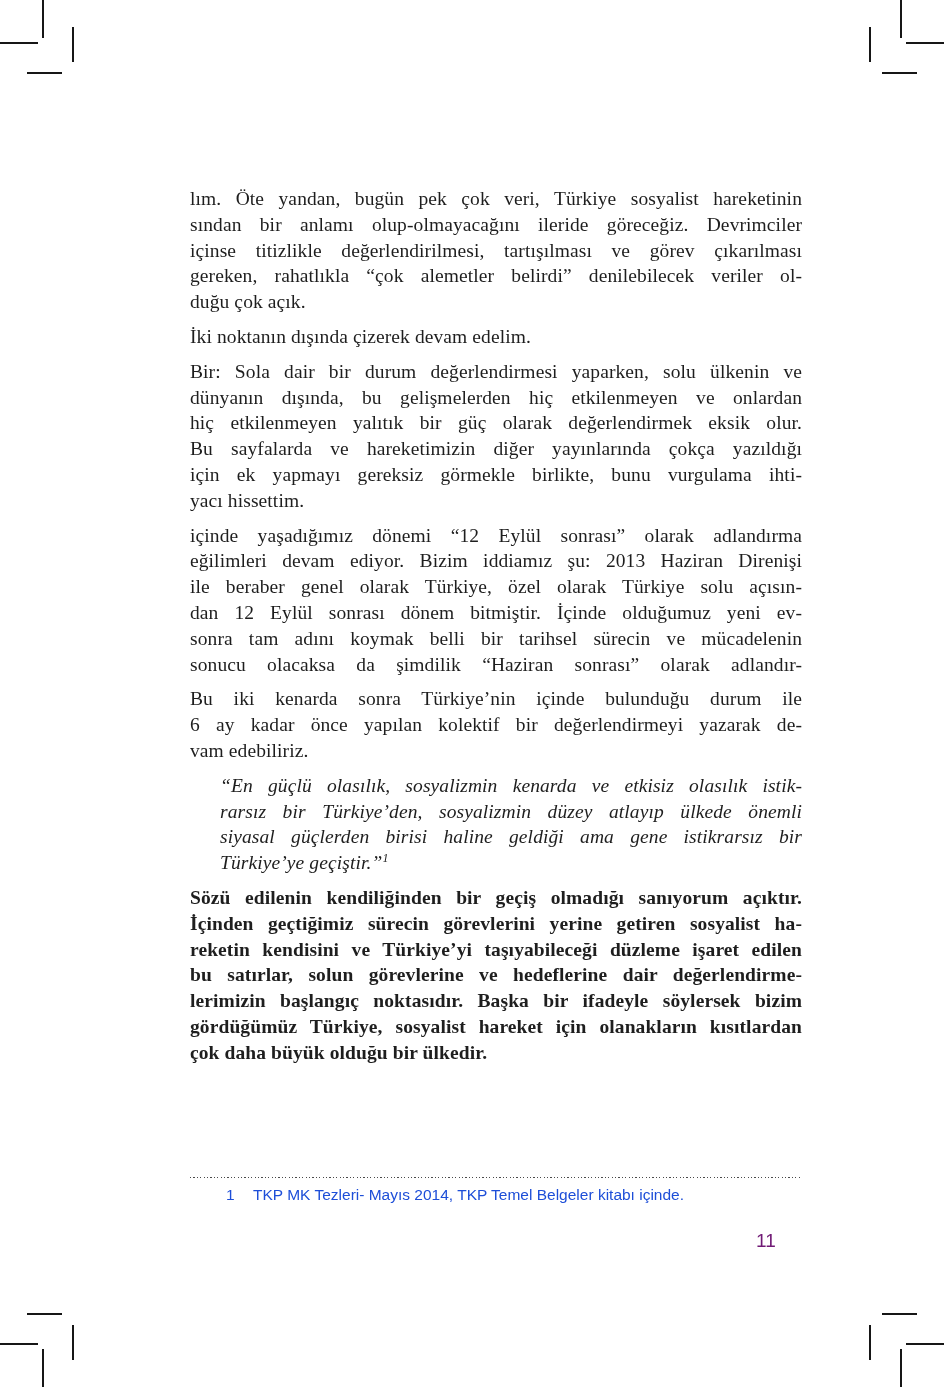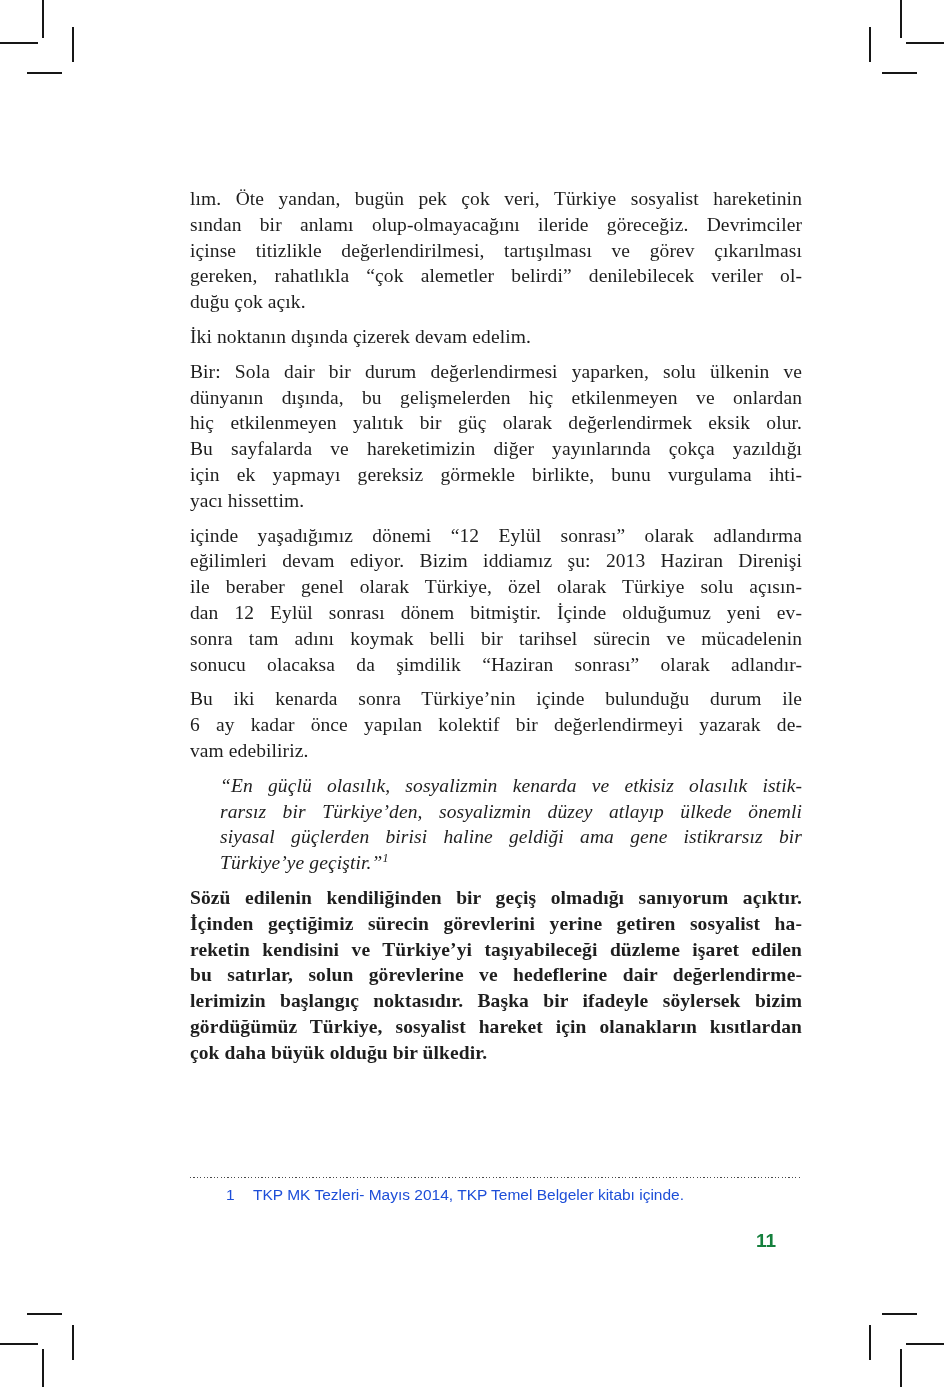--- a/index.html
+++ b/index.html
@@ -69,22 +69,22 @@
     margin-left: 36px;
   }
   .footnote .marker { display: inline-block; width: 27px; }
 
   .page-number {
     position: absolute;
     left: 756px;
     top: 1230px;
     font-family: "Liberation Sans", sans-serif;
     font-size: 19px;
-    font-weight: bold;
-    color: #15803d;
+    font-weight: normal;
+    color: #701a75;
   }
 </style>
 </head>
 <body>
 
 <div class="page">
 
   <div class="mark" style="left:42px;  top:0;      width:2px;  height:38px;"></div>
   <div class="mark" style="left:0;     top:42px;   width:38px; height:2px;"></div>
   <div class="mark" style="left:72px;  top:27px;   width:2px;  height:35px;"></div>

